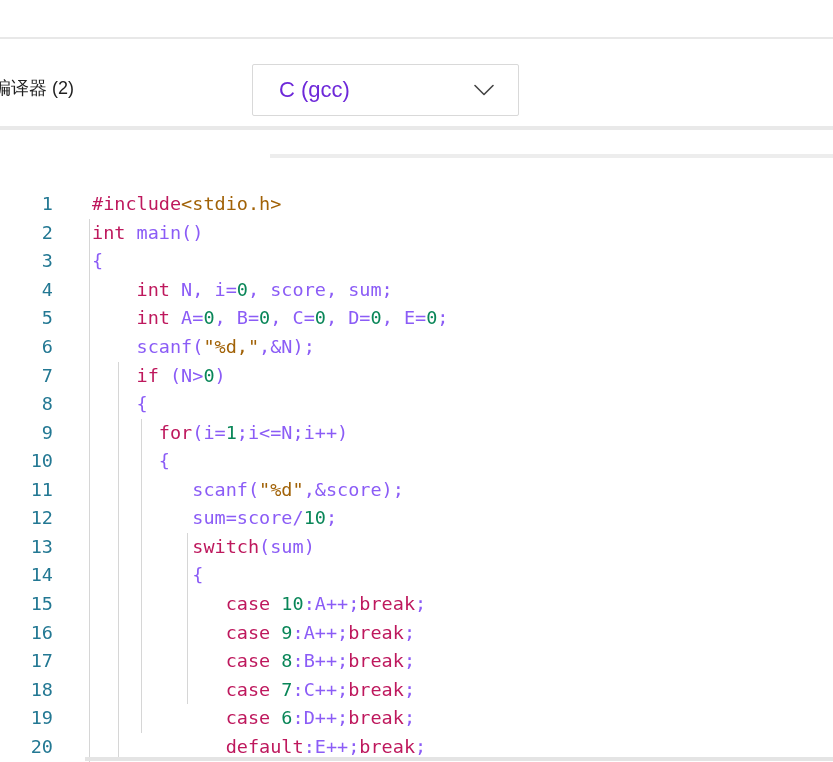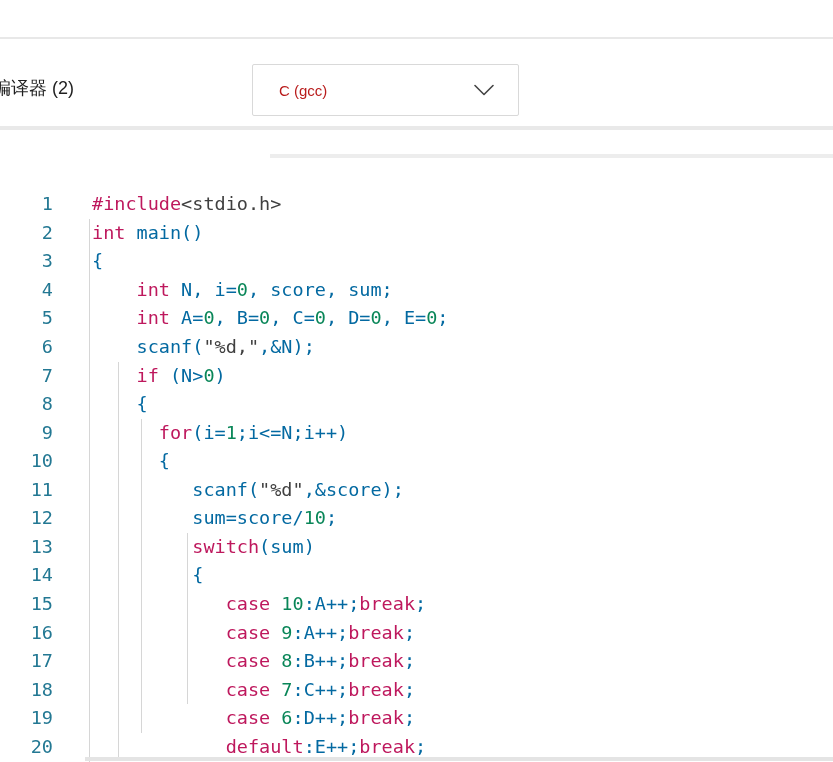--- a/index.html
+++ b/index.html
@@ -16,42 +16,42 @@
   .section-title{
     position:absolute;left:-7px;top:76px;
     font-size:18px;color:#1f1f1f;white-space:nowrap;
   }
   .dropdown{
     position:absolute;left:252px;top:64px;width:267px;height:52px;
     box-sizing:border-box;border:1px solid #d9d9d9;border-radius:2px;background:#ffffff;
     display:flex;align-items:center;justify-content:space-between;
     padding:0 24px 0 26px;cursor:pointer;
   }
-  .dropdown-value{font-size:15px;color:#b91c1c;}
+  .dropdown-value{font-size:22px;color:#6d28d9;}
   .chevron{width:20px;height:12px;flex:none;}
   
   .header-rule{position:absolute;top:126px;left:0;width:833px;height:4px;background:#e9e9e9;}
   
   .strip-a{position:absolute;top:154px;left:270px;width:563px;height:4px;background:#ededed;}
   
   .h-scrollbar{position:absolute;top:757px;left:85px;width:748px;height:4px;background:#e4e4e4;}
   
   .editor{
     position:absolute;top:133px;left:0;width:833px;
     font-family:"DejaVu Sans Mono","Liberation Mono",monospace;
     font-size:18.5px;line-height:28.57px;
     white-space:pre;cursor:text;
   }
   .code-row{display:flex;height:28.57px;}
   .ln{width:53px;flex:none;text-align:right;color:#237893;user-select:none;}
   .code{padding-left:39px;color:#000000;}
   .tk-k{color:#be185d;}
-  .tk-s{color:#404040;}
+  .tk-s{color:#a16207;}
   .tk-n{color:#098658;}
-  .tk-p{color:#0369a1;}
+  .tk-p{color:#8b5cf6;}
   
   .guide{position:absolute;width:1px;background:#d6d6d6;}
   .g1{left:89px;top:219px;height:543px;}
   .g2{left:118px;top:362px;height:396px;}
   .g3{left:141px;top:419px;height:314px;}
   .g4{left:187px;top:533px;height:171px;}
 </style>
 </head>
 <body>
 

